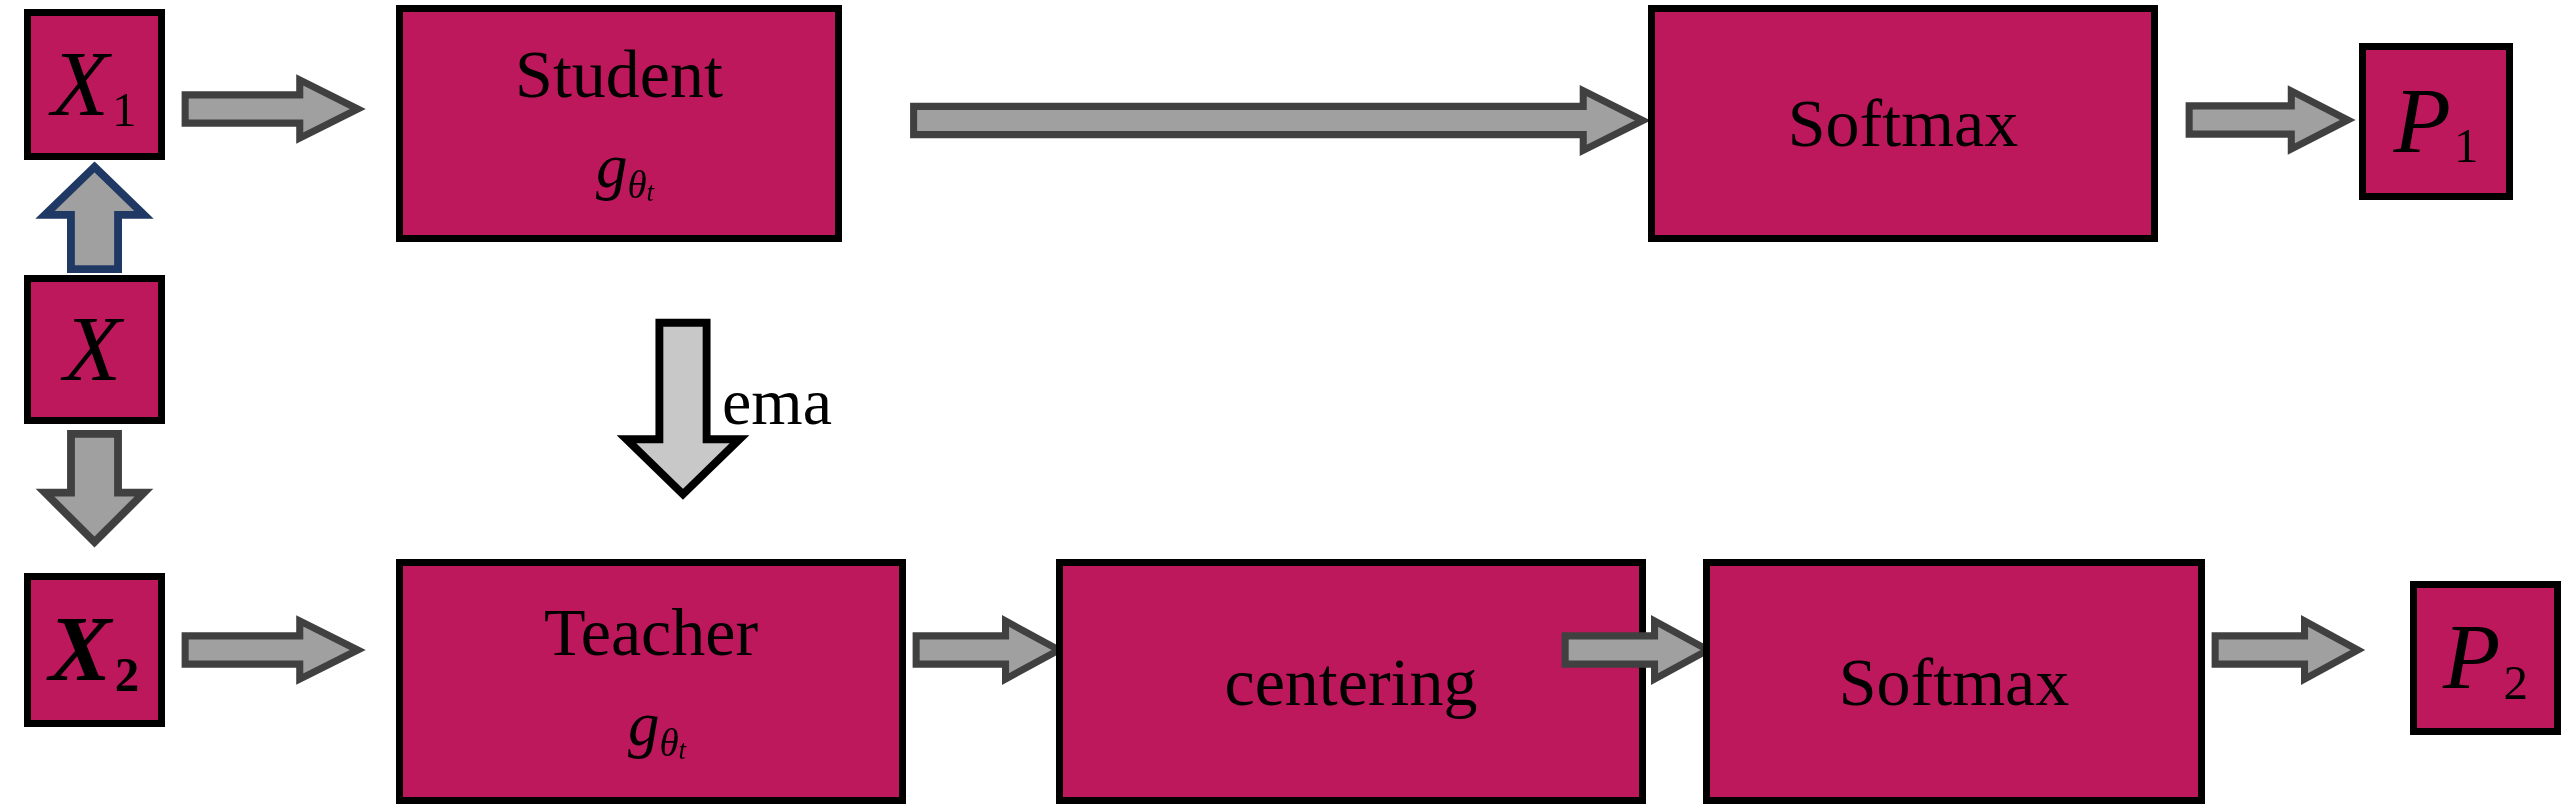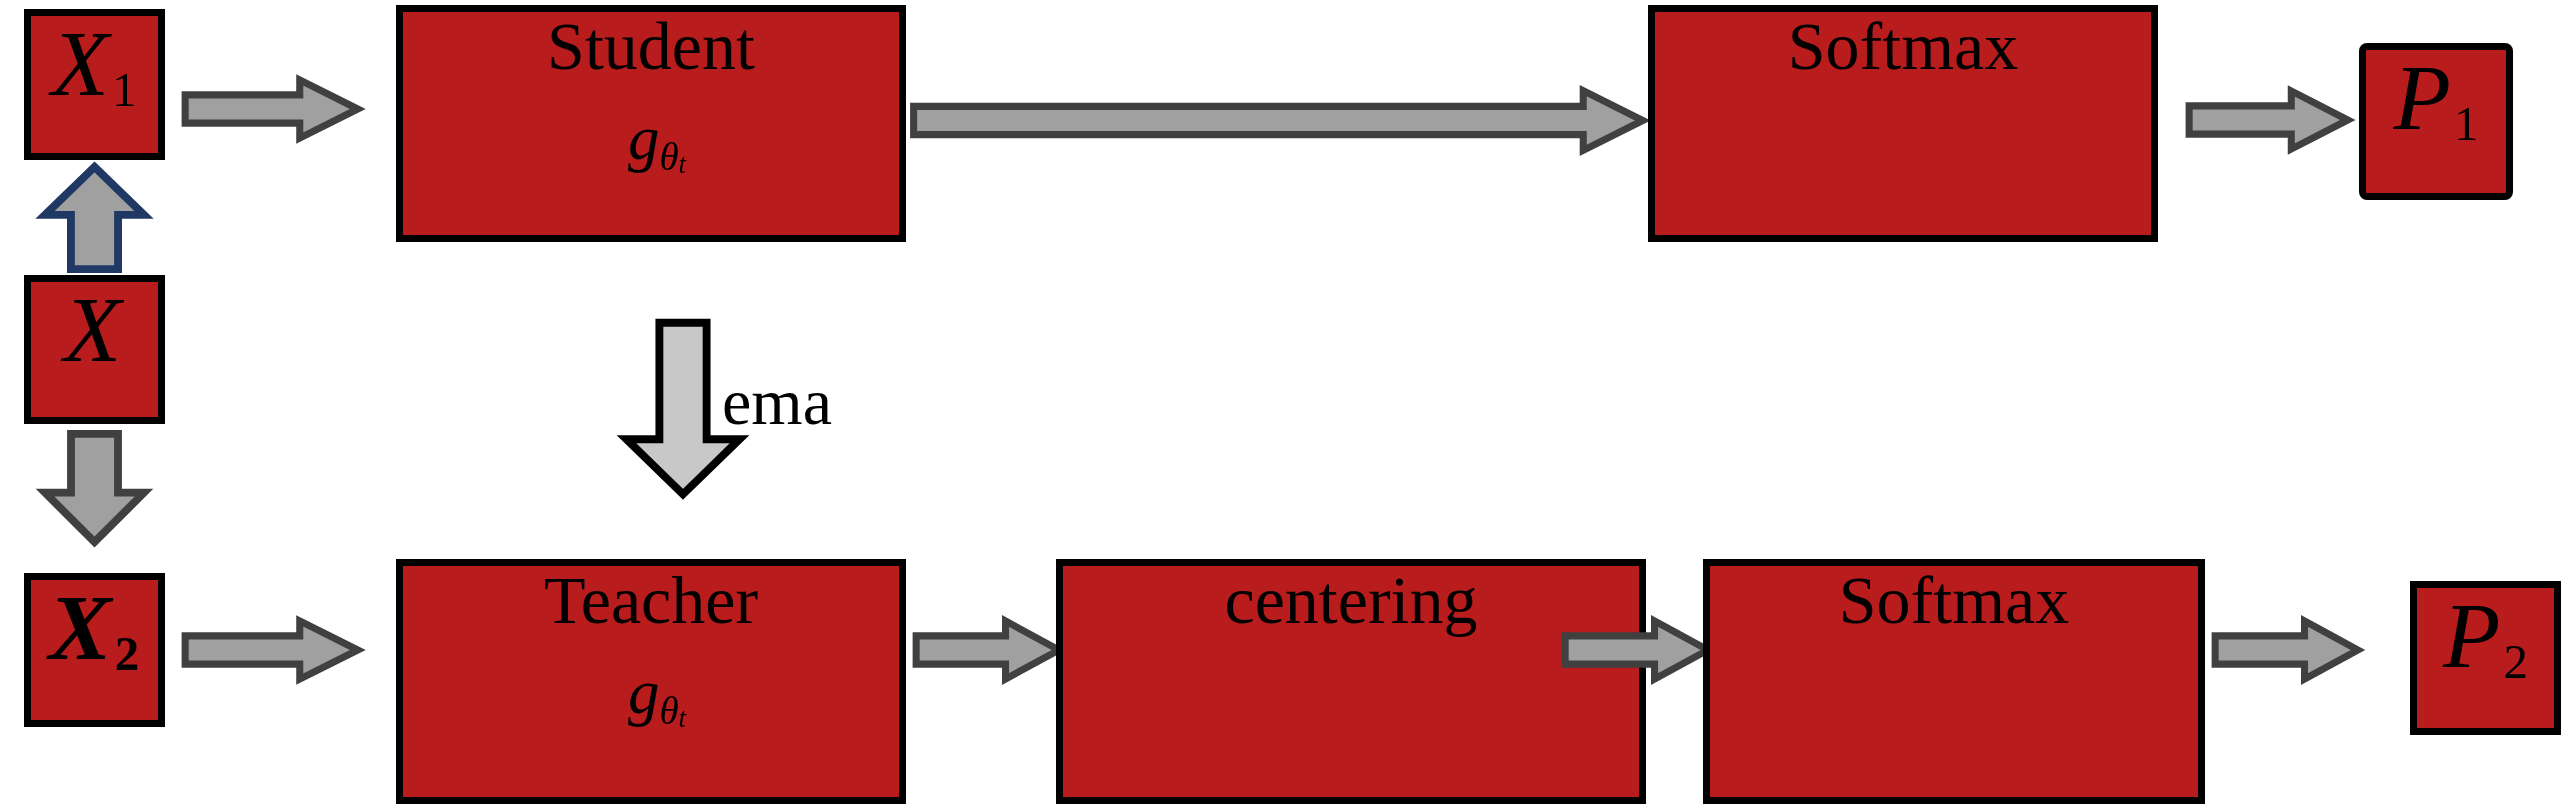--- a/index.html
+++ b/index.html
@@ -7,25 +7,26 @@
     width:2576px;height:812px;position:relative;overflow:hidden;
     font-family:"Liberation Serif","DejaVu Serif",serif;
     background:#ffffff;
   }
   .stage{position:absolute;left:0;top:0;width:2576px;height:812px;}
 
   
   .box{
     position:absolute;
     box-sizing:border-box;
-    background:#b91c1c;
+    background:#be185d;
     border:7px solid #000000;
     display:flex;
     flex-direction:column;
     align-items:center;
+    justify-content:center;
     color:#000000;
     line-height:1.0;
     text-align:center;
   }
   .box .lbl{display:block;white-space:nowrap;}
 
   
   .mathbox .lbl{font-style:italic;font-size:94px;letter-spacing:0;}
   .mathbox .sub{font-style:normal;font-size:49px;vertical-align:-0.22em;padding-left:3.1px;}
 
@@ -54,42 +55,42 @@
   <div class="box mathbox" style="left:23.5px;top:9.4px;width:141px;height:151px;">
     <span class="lbl"><span>X</span><span class="sub">1</span></span>
   </div>
 
   <div class="arrow" style="left:182px;top:75px;width:179px;height:68px;">
     <svg width="179" height="68" viewBox="0 0 228 86">
       <path d="M4 25 L150 25 L150 6 L224 43 L150 80 L150 61 L4 61 Z" fill="#a0a0a0" stroke="#404040" stroke-width="9" stroke-linejoin="miter"></path>
     </svg>
   </div>
 
-  <div class="box modbox" style="left:396px;top:4.7px;width:510px;height:237px;">
+  <div class="box modbox" style="left:396px;top:4.7px;width:446px;height:237px;">
     <span class="lbl name">Student</span>
     <span class="lbl param"><span>g</span><span class="th">θ</span><span class="tt">t</span></span>
   </div>
 
   <div class="arrow" style="left:910px;top:86px;width:738px;height:69px;">
     <svg width="738" height="69" viewBox="0 0 940 88">
       <path d="M4 26 L858 26 L858 6 L934 44 L858 82 L858 62 L4 62 Z" fill="#a0a0a0" stroke="#404040" stroke-width="9" stroke-linejoin="miter"></path>
     </svg>
   </div>
 
   <div class="box plainbox" style="left:1648px;top:4.7px;width:510px;height:237px;">
     <span class="lbl name">Softmax</span>
   </div>
 
   <div class="arrow" style="left:2186px;top:86px;width:165px;height:68px;">
     <svg width="165" height="68" viewBox="0 0 210 86">
       <path d="M4 25 L134 25 L134 6 L206 43 L134 80 L134 61 L4 61 Z" fill="#a0a0a0" stroke="#404040" stroke-width="9" stroke-linejoin="miter"></path>
     </svg>
   </div>
 
-  <div class="box mathbox" style="left:2359px;top:43px;width:154px;height:157px;border-radius:8px;">
+  <div class="box mathbox" style="left:2359px;top:43px;width:154px;height:157px;">
     <span class="lbl"><span>P</span><span class="sub">1</span></span>
   </div>
 
   <div class="arrow" style="left:41px;top:163px;width:107px;height:110px;">
     <svg width="107" height="110" viewBox="0 0 136 140">
       <path d="M68 5 L131 66 L98 66 L98 135 L38 135 L38 66 L5 66 Z" fill="#a0a0a0" stroke="#1f3864" stroke-width="10" stroke-linejoin="miter"></path>
     </svg>
   </div>
 
   <div class="box mathbox" style="left:23.5px;top:275px;width:141px;height:149px;">

